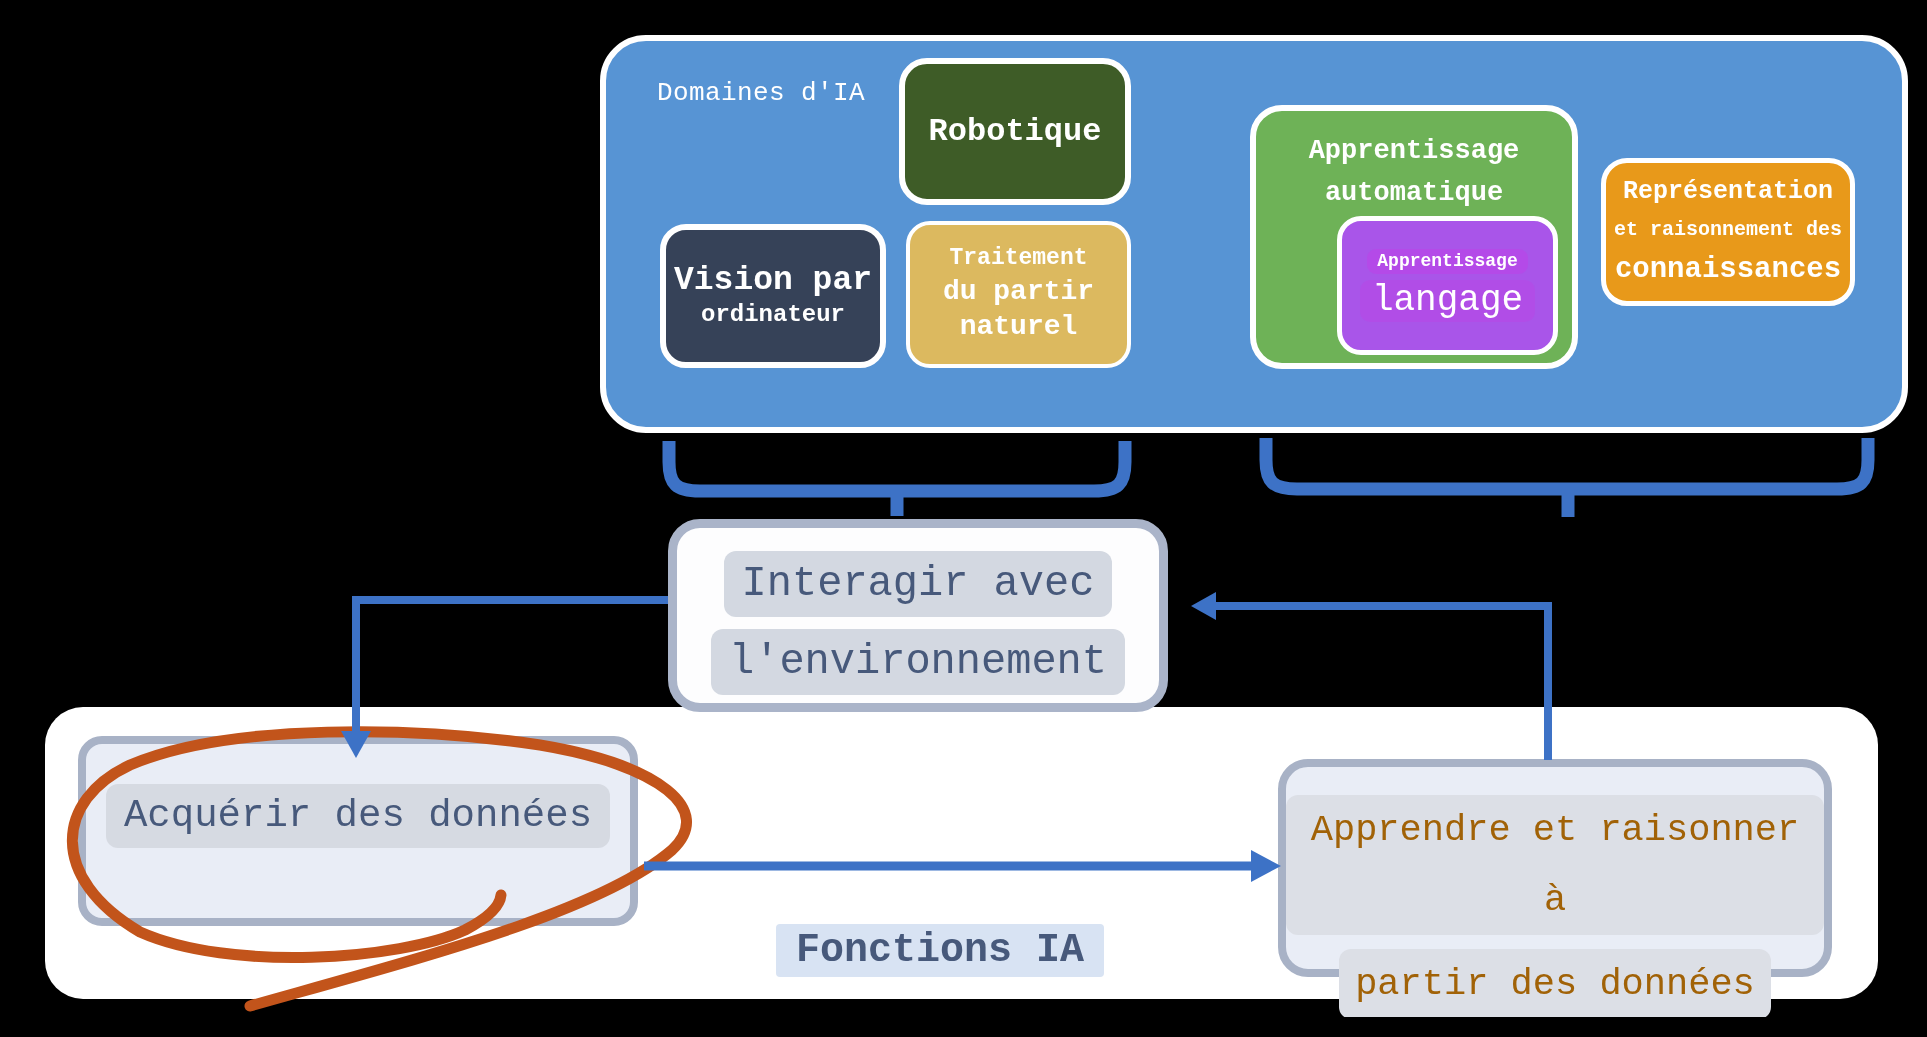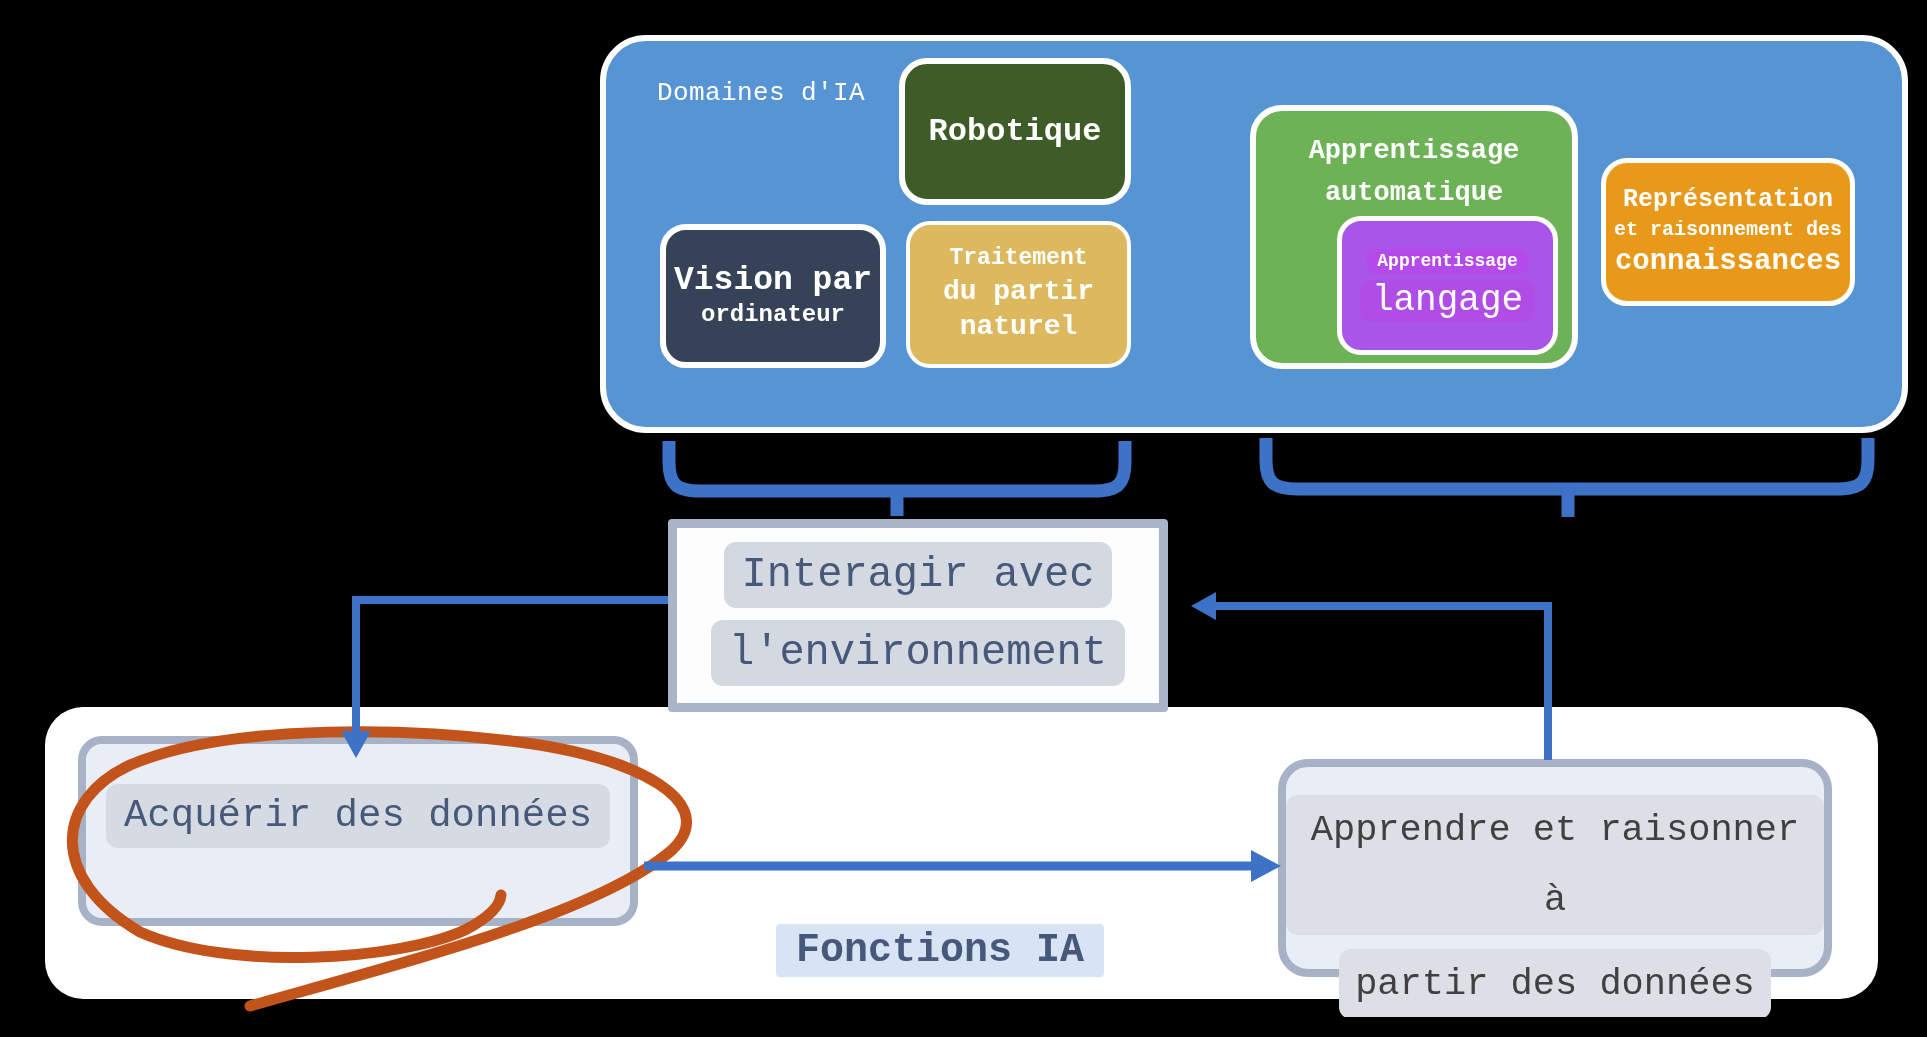--- a/index.html
+++ b/index.html
@@ -46,48 +46,48 @@
   .box-deep{
     left:1337px;top:216px;width:221px;height:139px;
     background:#a955e9;border:5px solid #fff;border-radius:24px;gap:6px;
   }
   .box-deep .l1{font-size:18px;font-weight:700;line-height:1.15;
     background:rgba(193,62,230,.45);padding:2px 10px;border-radius:9px;}
   .box-deep .l2{font-size:36px;font-weight:500;line-height:1.1;
     background:rgba(193,62,230,.35);padding:1px 12px;border-radius:10px;}
   .box-krr{
     left:1601px;top:158px;width:254px;height:148px;
-    background:#e8991a;border:5px solid #fff;border-radius:26px;gap:2px;
+    background:#e8991a;border:5px solid #fff;border-radius:26px;gap:10px;
   }
   .box-krr .l1{font-size:25px;font-weight:700;line-height:1.25;}
   .box-krr .l2{font-size:20px;font-weight:600;line-height:1.25;}
   .box-krr .l3{font-size:29px;font-weight:700;line-height:1.25;}
   
   .box-interact{
     left:668px;top:519px;width:500px;height:193px;
-    background:#fdfdfe;border:9px solid #aab4c9;border-radius:4px;
-    justify-content:flex-start;padding-top:14px;gap:12px;color:#47597b;
+    background:#fdfdfe;border:9px solid #aab4c9;border-radius:32px;
+    justify-content:center;padding-top:14px;gap:12px;color:#47597b;
   }
   .box-interact .line{font-size:42px;font-weight:500;line-height:66px;
     background:#d3d8e1;padding:0 18px;border-radius:12px;}
   
   .functions-panel{
     left:45px;top:707px;width:1833px;height:292px;background:#fff;border-radius:38px;
   }
   .box-acquire{
     left:78px;top:736px;width:560px;height:190px;
     background:#e9edf6;border:8px solid #a8b2c6;border-radius:24px;
     justify-content:flex-start;padding-top:40px;color:#47597b;
   }
   .box-acquire .line{font-size:39px;font-weight:500;line-height:64px;
     background:#d6dae2;padding:0 18px;border-radius:12px;}
   .box-learn{
     left:1278px;top:759px;width:554px;height:218px;
     background:#e9edf6;border:8px solid #a8b2c6;border-radius:30px;
-    justify-content:flex-start;padding-top:28px;gap:14px;color:#404040;
+    justify-content:flex-start;padding-top:28px;gap:14px;color:#a16207;
   }
   .box-learn .line{font-size:37px;font-weight:500;line-height:70px;
     background:#dcdfe6;padding:0 16px;border-radius:12px;}
   .functions-label{
     left:700px;top:928px;width:480px;text-align:center;color:#47597b;
     font-size:40px;font-weight:600;
   }
   .functions-label span{background:#d8e3f3;padding:4px 20px;border-radius:4px;}
   
   #wires{position:absolute;left:0;top:0;width:1927px;height:1037px;pointer-events:none;}

